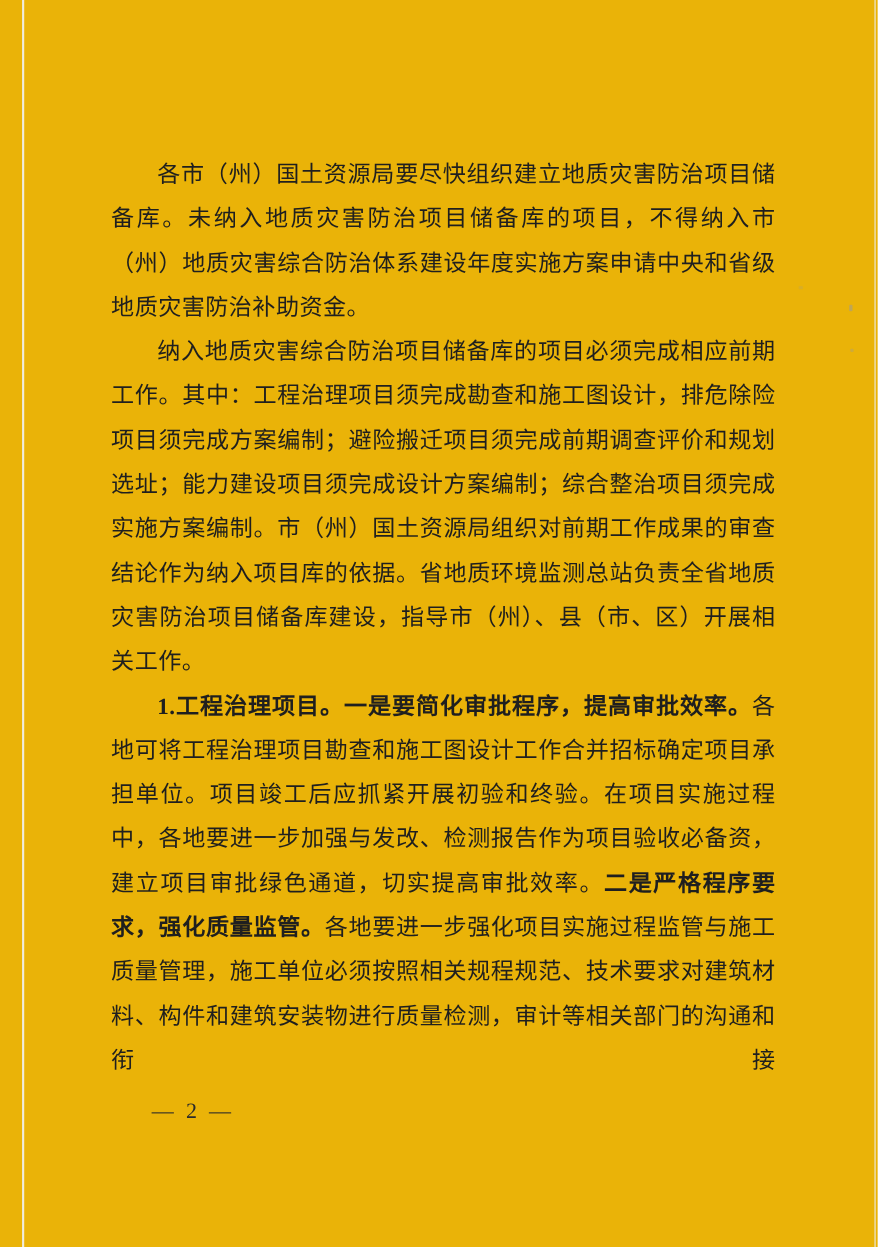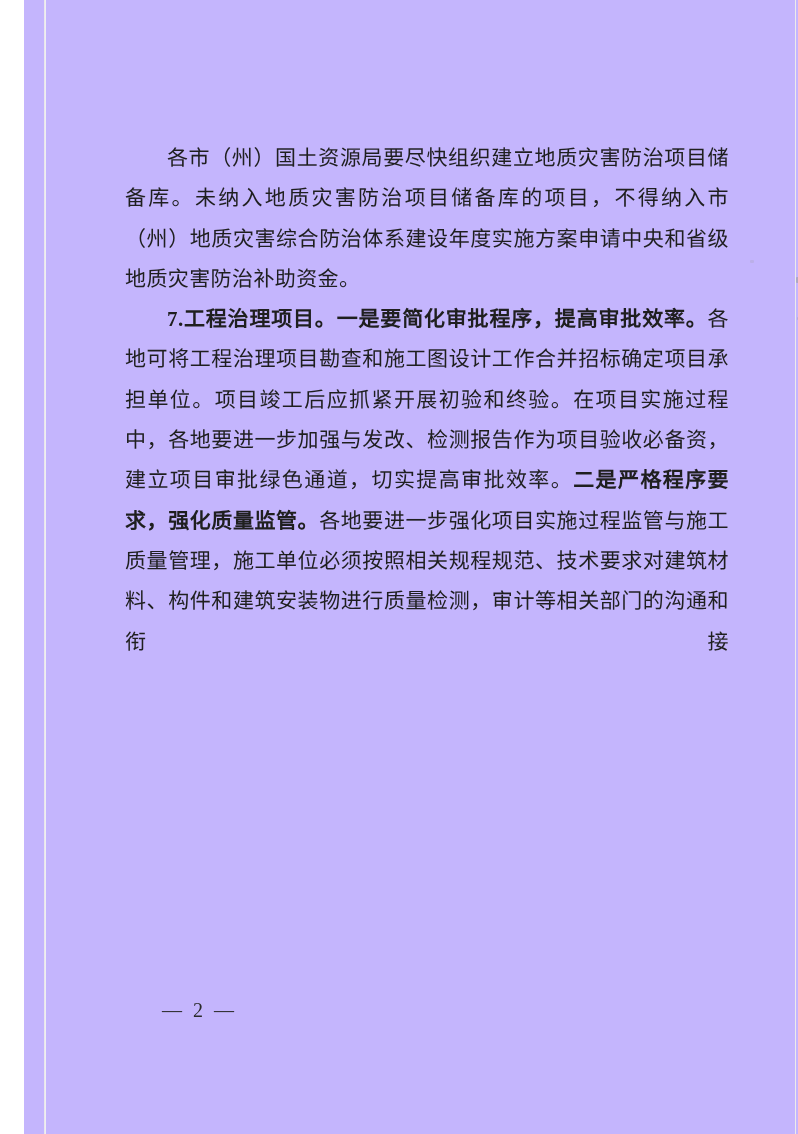--- a/index.html
+++ b/index.html
@@ -10,22 +10,21 @@
   body {
     width: 798px;
     height: 1134px;
     position: relative;
     overflow: hidden;
     font-family: "Liberation Serif", "DejaVu Serif", serif;
   }
   .page {
     position: absolute;
     inset: 0;
-    background: #c4b5fd;
-    margin-left: 24px;
+    background: #eab308;
   }
   
   .scan-edge-left {
     position: absolute;
     left: 20px;
     top: 0;
     bottom: 0;
     width: 2px;
     background: linear-gradient(to right, #e9e9e6, #f7f7f5);
     opacity: 0.9;
@@ -91,24 +90,27 @@
   <div class="speck s1"></div>
   <div class="speck s2"></div>
   <div class="speck s3"></div>
 
   <main class="body-text">
 
     <p>
       <span>各市（州）国土资源局要尽快组织建立地质灾害防治项目储备库。未纳入地质灾害防治项目储备库的项目，不得纳入市（州）地质灾害综合防治体系建设年度实施方案申请中央和省级地质灾害防治补助资金。</span>
     </p>
 
+    <p>
+      <span>纳入地质灾害综合防治项目储备库的项目必须完成相应前期工作。其中：工程治理项目须完成勘查和施工图设计，排危除险项目须完成方案编制；避险搬迁项目须完成前期调查评价和规划选址；能力建设项目须完成设计方案编制；综合整治项目须完成实施方案编制。市（州）国土资源局组织对前期工作成果的审查结论作为纳入项目库的依据。省地质环境监测总站负责全省地质灾害防治项目储备库建设，指导市（州）、县（市、区）开展相关工作。</span>
+    </p>
 
 
     <p class="cutoff">
-      <b>7.工程治理项目。一是要简化审批程序，提高审批效率。</b><span>各地可将工程治理项目勘查和施工图设计工作合并招标确定项目承担单位。项目竣工后应抓紧开展初验和终验。在项目实施过程中，各地要进一步加强与发改、检测报告作为项目验收必备资，建立项目审批绿色通道，切实提高审批效率。</span><b>二是严格程序要求，强化质量监管。</b><span>各地要进一步强化项目实施过程监管与施工质量管理，施工单位必须按照相关规程规范、技术要求对建筑材料、构件和建筑安装物进行质量检测，审计等相关部门的沟通和衔接</span>
+      <b>1.工程治理项目。一是要简化审批程序，提高审批效率。</b><span>各地可将工程治理项目勘查和施工图设计工作合并招标确定项目承担单位。项目竣工后应抓紧开展初验和终验。在项目实施过程中，各地要进一步加强与发改、检测报告作为项目验收必备资，建立项目审批绿色通道，切实提高审批效率。</span><b>二是严格程序要求，强化质量监管。</b><span>各地要进一步强化项目实施过程监管与施工质量管理，施工单位必须按照相关规程规范、技术要求对建筑材料、构件和建筑安装物进行质量检测，审计等相关部门的沟通和衔接</span>
     </p>
 
   </main>
 
   <footer>
     <span class="page-footer">— 2 —</span>
   </footer>
 
 </div>
 

